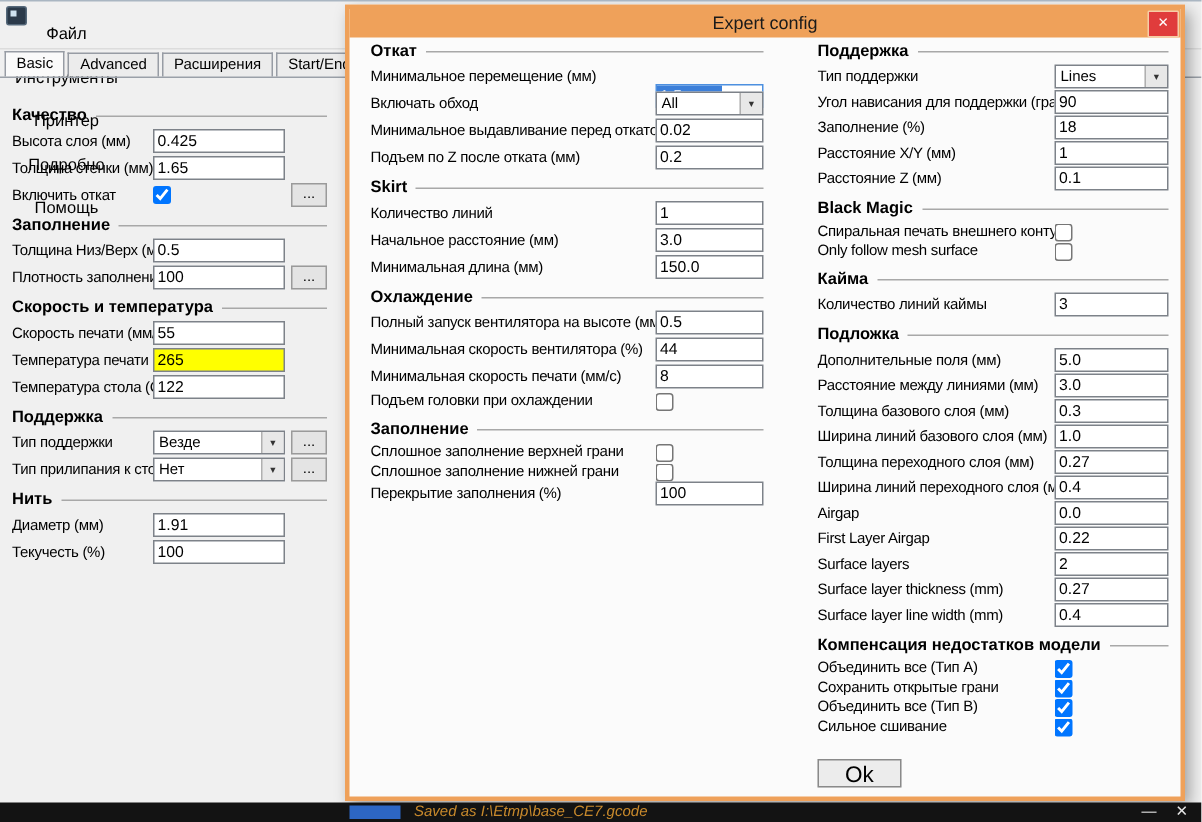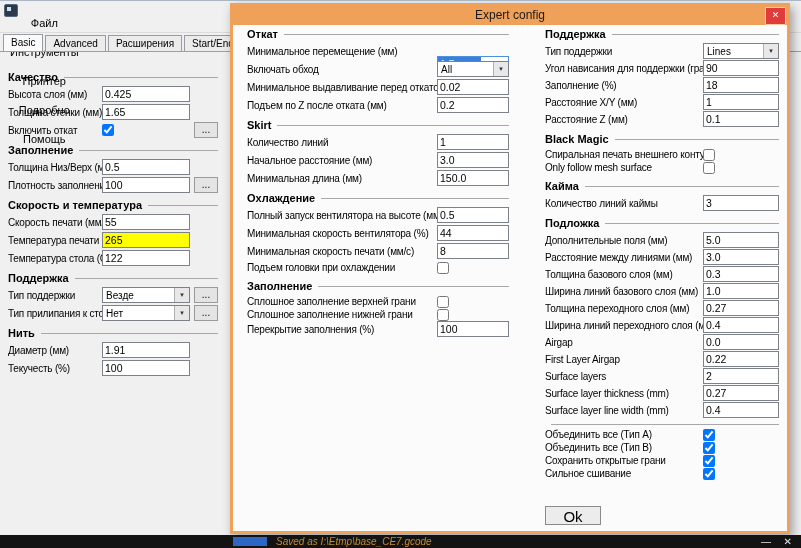--- a/index.html
+++ b/index.html
@@ -459,36 +459,37 @@
             <input class="tin" type="text" value="0.27" style="">
           </span>
         </div>
         <div class="row">
           <span class="lbl">Surface layer line width (mm)</span>
           <span class="ctrl-wrap">
             <input class="tin" type="text" value="0.4" style="">
           </span>
         </div>
         <div class="sec-header">
+          <span class="sec-title">Компенсация недостатков модели</span>
           <span class="sec-line"></span>
         </div>
         <div class="row row-check">
           <span class="lbl">Объединить все (Тип A)</span>
           <span class="ctrl-wrap">
             <input class="cb" type="checkbox" checked="" style="">
           </span>
         </div>
         <div class="row row-check">
+          <span class="lbl">Сохранить открытые грани</span>
+          <span class="ctrl-wrap">
+            <input class="cb" type="checkbox" checked="" style="">
+          </span>
+        </div>
+        <div class="row row-check">
           <span class="lbl">Объединить все (Тип B)</span>
-          <span class="ctrl-wrap">
-            <input class="cb" type="checkbox" checked="" style="">
-          </span>
-        </div>
-        <div class="row row-check">
-          <span class="lbl">Сохранить открытые грани</span>
           <span class="ctrl-wrap">
             <input class="cb" type="checkbox" checked="" style="">
           </span>
         </div>
         <div class="row row-check">
           <span class="lbl">Сильное сшивание</span>
           <span class="ctrl-wrap">
             <input class="cb" type="checkbox" checked="" style="">
           </span>
         </div>

